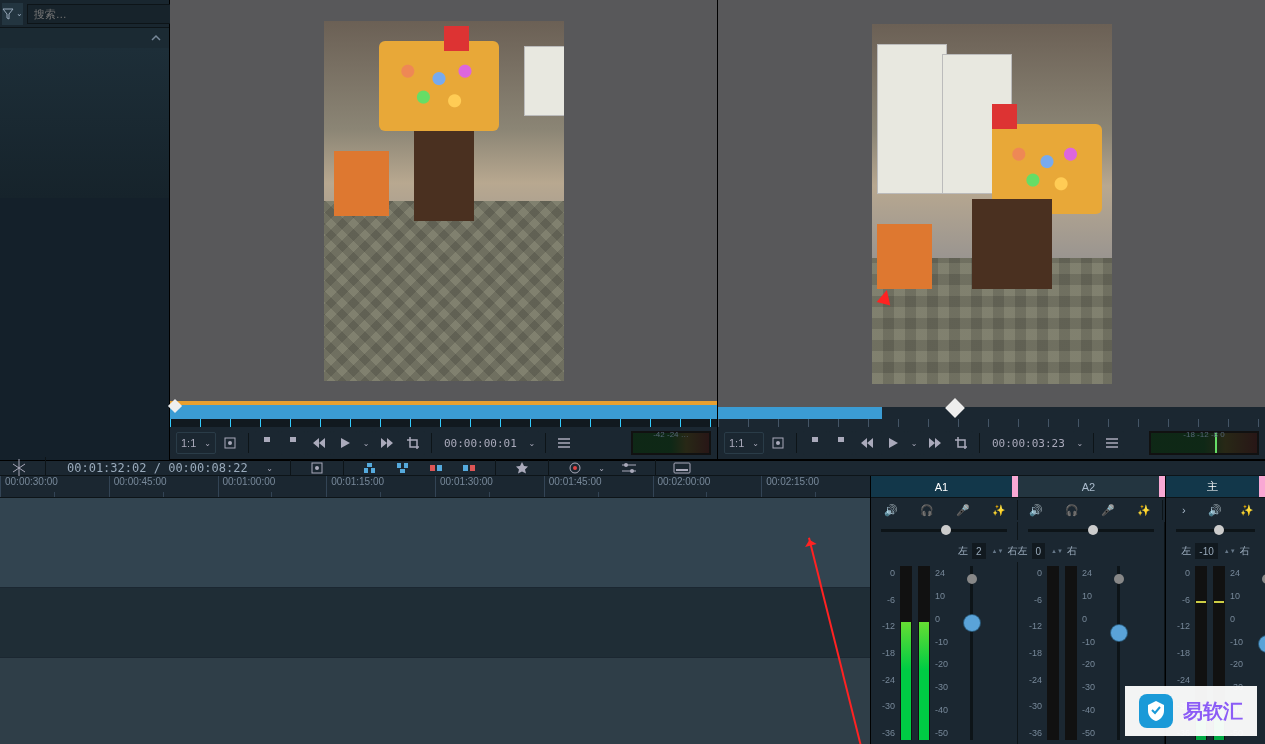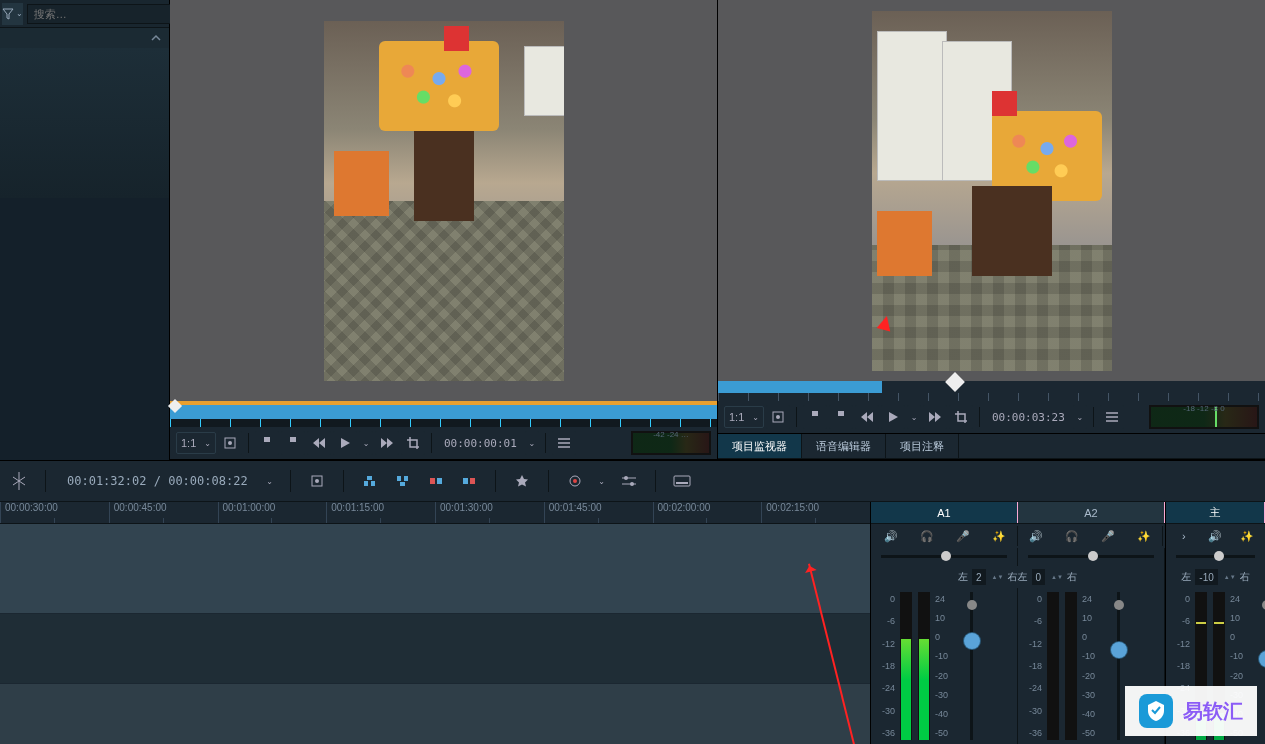--- a/index.html
+++ b/index.html
@@ -51,21 +51,21 @@
 .meter-small{width:80px;height:24px;background:#111;position:relative;display:flex;align-items:flex-end}
 .meter-small::before{content:"";position:absolute;inset:2px;background:linear-gradient(90deg,#0a3 0%,#0a3 50%,#aa3 70%,#a33 100%);opacity:0.15}
 .meter-labels{position:absolute;top:-1px;right:0;left:0;display:flex;justify-content:center;font-size:8px;color:#567}
 
 
 .tab-row{height:26px;background:#1b2731;display:flex;align-items:stretch;border-top:1px solid #000;border-bottom:1px solid #0d1418}
 .tab{padding:0 14px;display:flex;align-items:center;color:#bcd;cursor:pointer;border-right:1px solid #0d1418}
 .tab.active{background:#12374a;color:#fff}
 
 
-.tl-toolbar{height:42px;background:#1b2731;display:flex;align-items:center;padding:0 6px;gap:7px;border-top:1px solid #000;border-bottom:1px solid #0d1418}
+.tl-toolbar{height:16px;background:#1b2731;display:flex;align-items:center;padding:0 6px;gap:7px;border-top:1px solid #000;border-bottom:1px solid #0d1418}
 .tlbtn{width:26px;height:26px;display:flex;align-items:center;justify-content:center;color:#aab;cursor:pointer;border-radius:2px}
 .tltxt{color:#9ab;padding:0 8px;font-family:monospace;font-size:12px}
 .tlsep{width:1px;height:22px;background:#0d1418;margin:0 6px}
 
 
 .timeline{flex:1;display:flex;background:#1b2731}
 .tl-body{flex:1;display:flex;flex-direction:column}
 .tl-ruler{height:22px;background:#1b2731;position:relative;border-bottom:1px solid #0d1418}
 .tl-ruler-ticks{position:absolute;inset:0;display:flex}
 .tl-tick{flex:1;color:#789;font-size:10px;padding-left:4px;border-left:1px solid #345;height:100%;position:relative}
@@ -74,21 +74,21 @@
 .tl-track{height:90px;background:#324450;border-bottom:1px solid #1b2731;width:100%}
 .tl-track.dark{background:#1f2d36;height:70px}
 
 
 .arrow{position:absolute;width:2px;background:#f22;transform-origin:top left;pointer-events:none;z-index:50}
 .arrow::after{content:"";position:absolute;top:-4px;left:-5px;border:6px solid transparent;border-bottom-color:#f22;transform:rotate(0deg)}
 
 
 .mixer{width:400px;background:#1b2731;border-left:1px solid #000;display:flex;flex-direction:column}
 .mixer-tabs{height:22px;display:flex;border-bottom:1px solid #0d1418}
-.mixer-tab{flex:1;text-align:center;display:flex;align-items:center;justify-content:center;color:#abc;background:#233540;border-right:1px solid #f9a8d4;cursor:pointer}
+.mixer-tab{flex:1;text-align:center;display:flex;align-items:center;justify-content:center;color:#abc;background:#233540;border-right:6px solid #f9a8d4;cursor:pointer}
 .mixer-tab.active{background:#12374a;color:#fff}
 .mixer-icons{height:24px;display:flex;padding:2px;gap:0}
 .mixer-icons .half{flex:1;display:flex;justify-content:space-around;align-items:center;border-right:1px solid #0d1418}
 .micon{width:16px;height:16px;display:flex;align-items:center;justify-content:center;color:#abc;cursor:pointer}
 .mixer-slider-row{height:18px;display:flex}
 .mixer-slider-row .half{flex:1;position:relative;border-right:1px solid #0d1418}
 .hslider{position:absolute;top:7px;left:10px;right:10px;height:3px;background:#0d1418}
 .hknob{position:absolute;top:3px;width:10px;height:10px;background:#ccc;border-radius:50%}
 .mixer-lr{height:22px;display:flex}
 .mixer-lr .half{flex:1;display:flex;align-items:center;justify-content:center;gap:4px;border-right:1px solid #0d1418;font-size:10px;color:#9ab}
@@ -307,25 +307,20 @@
             </svg>
           </div>
       <div class="cspacer"></div>
       <div class="meter-small" style="width:110px">
         <div style="position:absolute;left:60%;top:2px;bottom:2px;width:2px;background:#6d6"></div>
         <div class="meter-labels">
               <span>-18 -12 -8  0</span>
             </div>
       </div>
     </div>
-    <div class="tab-row">
-      <div class="tab active">项目监视器</div>
-      <div class="tab">语音编辑器</div>
-      <div class="tab">项目注释</div>
-    </div>
   </div>
  </div>
 
  <div class="tl-toolbar">
    <div class="tlbtn">
         <svg width="16" height="18">
           <path d="M8 0v18M2 5l6 4 6-4M2 13l6-4 6 4" stroke="#aab" fill="none"></path>
         </svg>
       </div>
    <div class="tlsep"></div>

